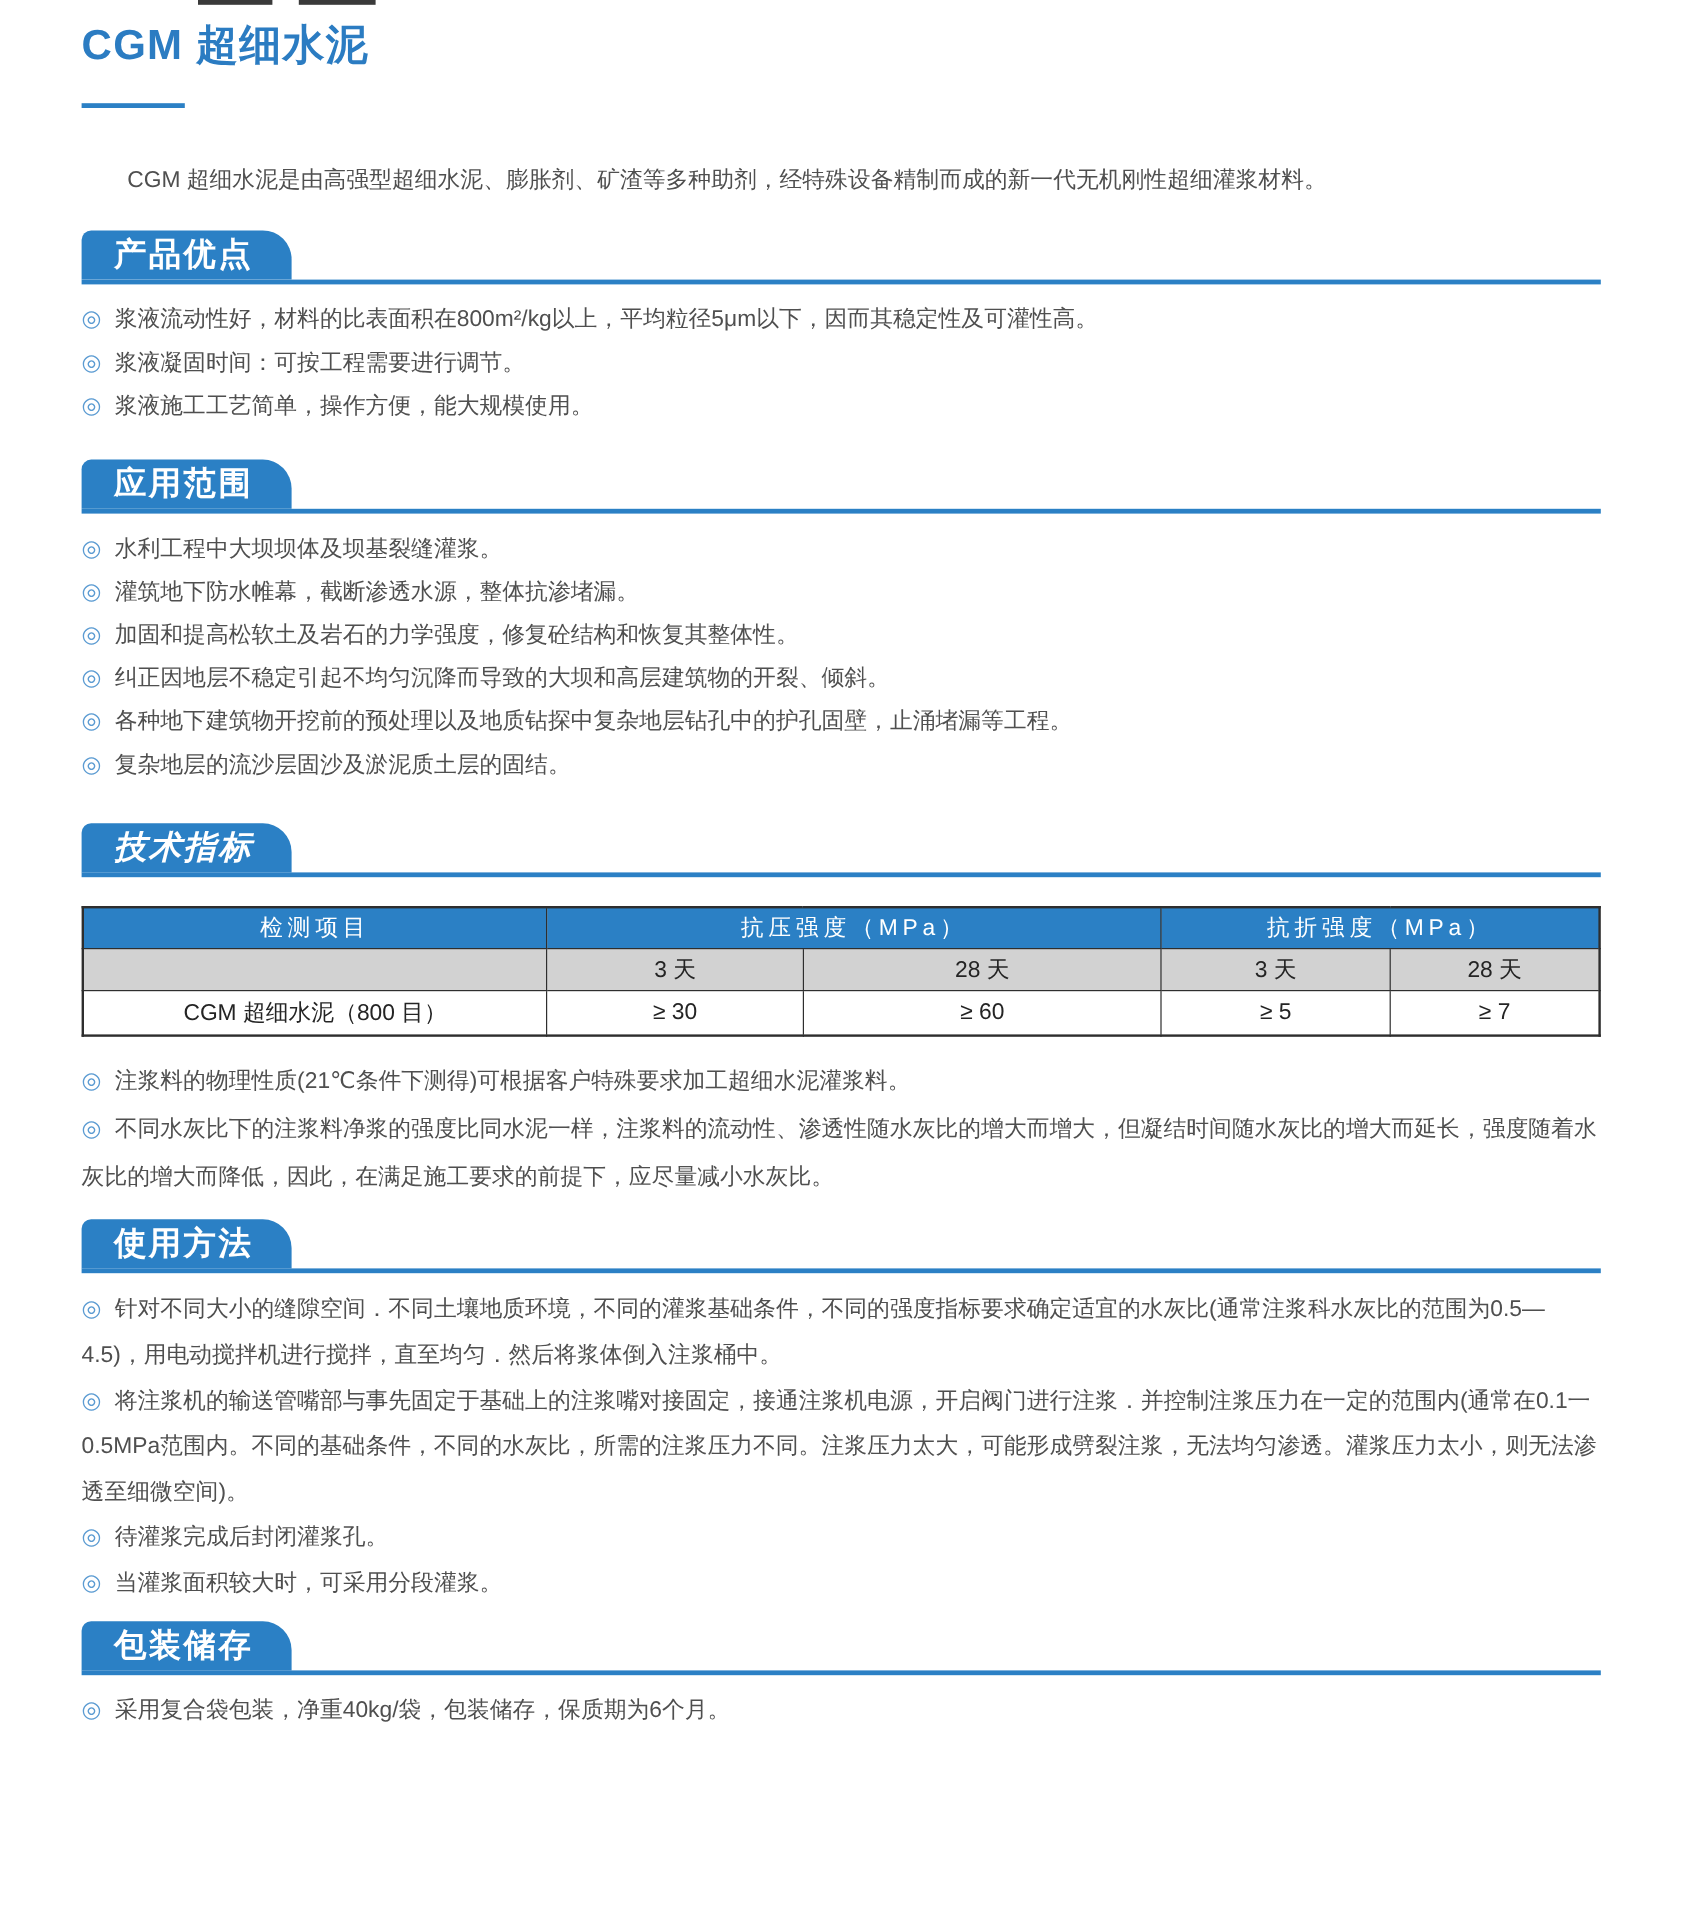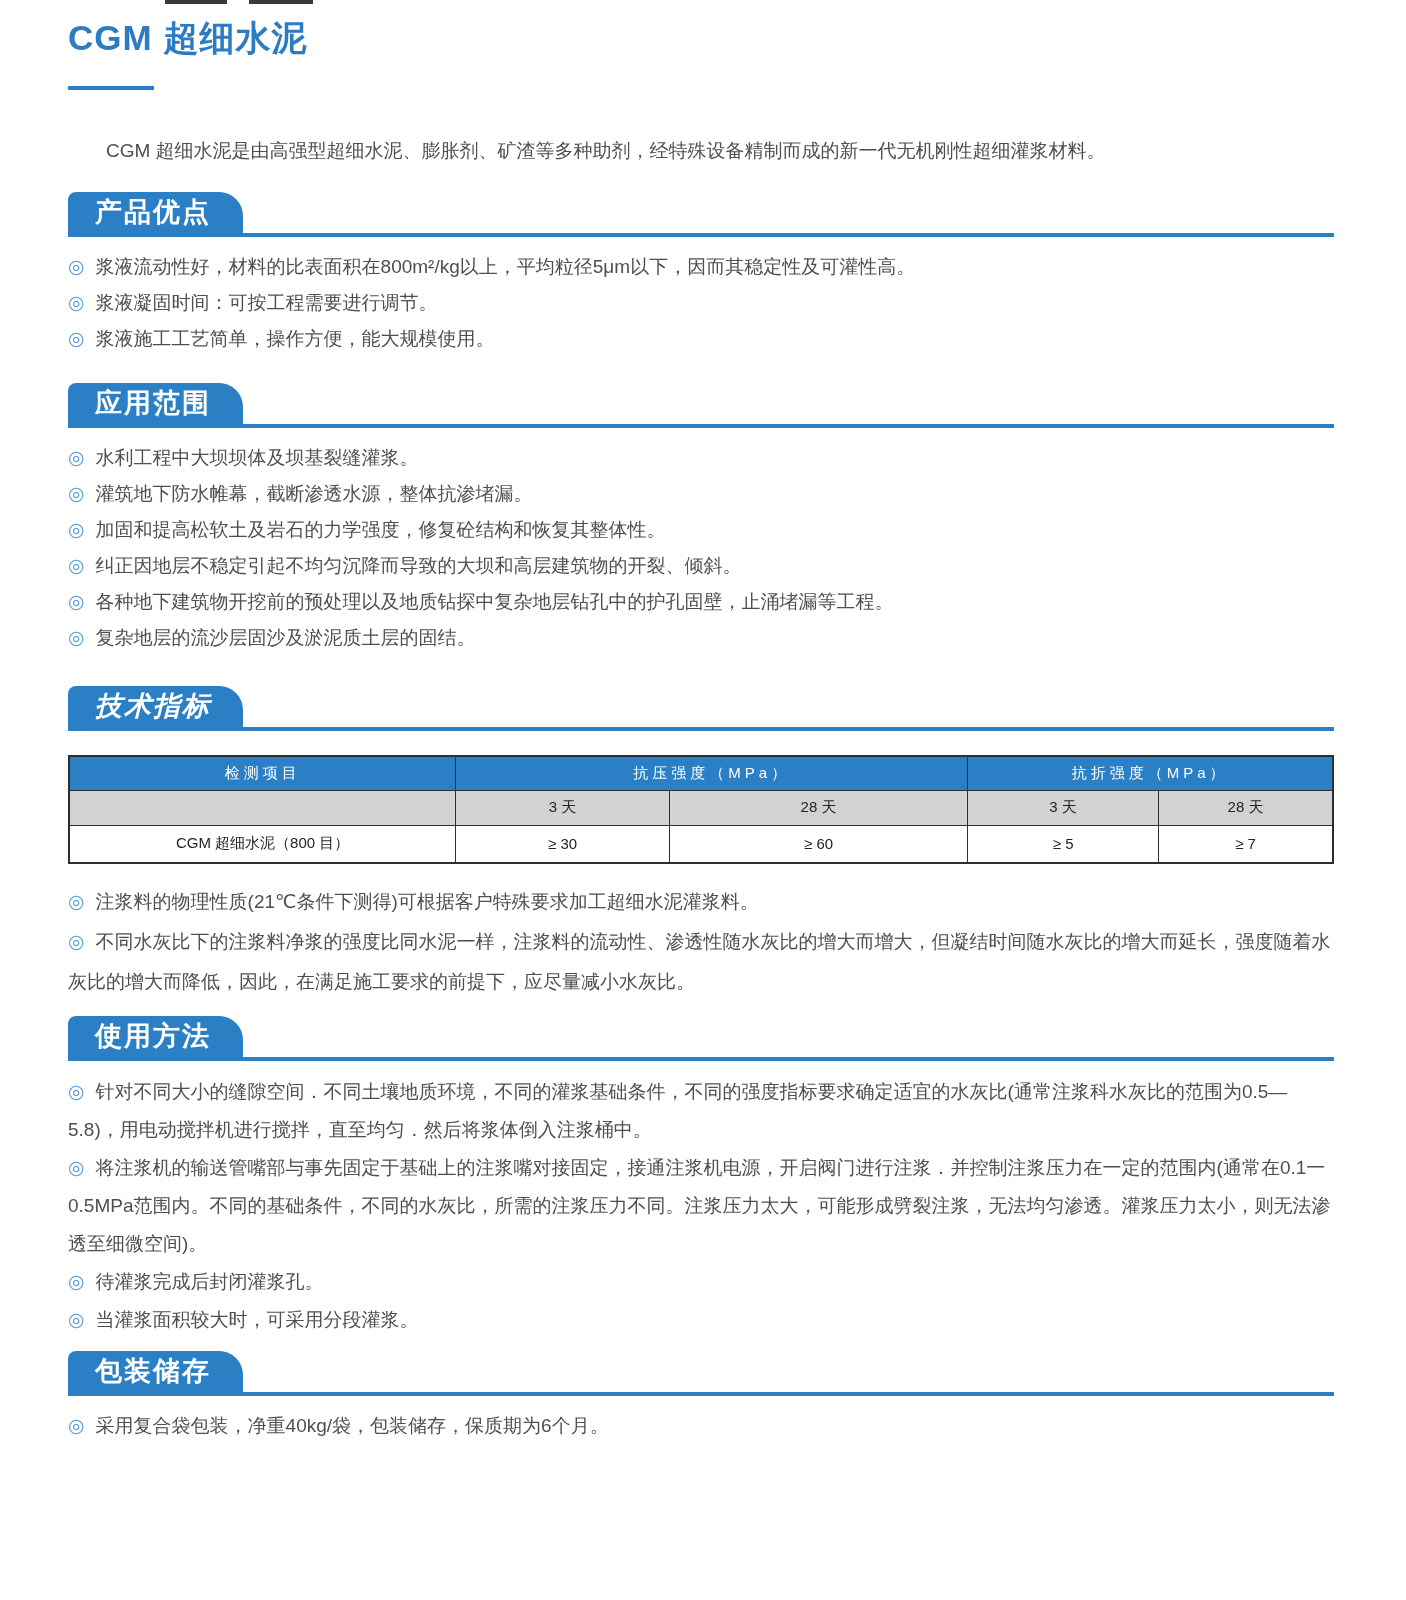--- a/index.html
+++ b/index.html
@@ -36,21 +36,21 @@
   .mt-use{margin-top:14px;}
   .mt-sto{margin-top:12px;}
 
   .list{padding-top:12px;}
   .item{font-size:19px;line-height:36px;color:var(--body-text);}
   .wide .item{line-height:38px;}
   .notes .item{line-height:40px;}
   .bullet{color:#5b9bd2;margin-right:11px;font-size:19px;}
 
   table.spec{width:100%;border-collapse:collapse;margin-top:24px;border:2px solid var(--table-border);
-             font-size:15px;table-layout:fixed;}
+             font-size:19px;table-layout:fixed;}
   table.spec th,table.spec td{border:1px solid var(--table-border);text-align:center;padding:0;}
   tr.head-row th{background:var(--accent);color:#ffffff;font-weight:400;height:34px;letter-spacing:4px;}
   tr.sub-row td{background:var(--subheader-bg);color:#242424;height:35px;}
   tr.data-row td{background:#ffffff;color:#242424;height:38px;}
 
   
   .watermark{position:absolute;left:142px;top:1550px;width:160px;height:70px;opacity:.55;}
   .wm-a{position:absolute;left:10px;top:6px;width:52px;height:64px;border:3px solid #d7dbd7;
         border-radius:6px 10px 0 0;transform:rotate(-4deg);}
   .wm-b{position:absolute;left:22px;top:18px;width:26px;height:14px;border:2px solid #dcdfdc;border-radius:2px;}
@@ -138,21 +138,21 @@
           <p class="item"><span class="bullet">◎</span><span>注浆料的物理性质(21℃条件下测得)可根据客户特殊要求加工超细水泥灌浆料。</span></p>
           <p class="item"><span class="bullet">◎</span><span>不同水灰比下的注浆料净浆的强度比同水泥一样，注浆料的流动性、渗透性随水灰比的增大而增大，但凝结时间随水灰比的增大而延长，强度随着水灰比的增大而降低，因此，在满足施工要求的前提下，应尽量减小水灰比。</span></p>
         </div>
     </section>
 
     <section>
       <div class="sec-head mt-use">
         <span class="badge">使用方法</span>
       </div>
       <div class="list wide">
-          <p class="item"><span class="bullet">◎</span><span>针对不同大小的缝隙空间．不同土壤地质环境，不同的灌浆基础条件，不同的强度指标要求确定适宜的水灰比(通常注浆科水灰比的范围为0.5—5.8)，用电动搅拌机进行搅拌，直至均匀．然后将浆体倒入注浆桶中。</span></p>
+          <p class="item"><span class="bullet">◎</span><span>针对不同大小的缝隙空间．不同土壤地质环境，不同的灌浆基础条件，不同的强度指标要求确定适宜的水灰比(通常注浆科水灰比的范围为0.5—4.5)，用电动搅拌机进行搅拌，直至均匀．然后将浆体倒入注浆桶中。</span></p>
           <p class="item"><span class="bullet">◎</span><span>将注浆机的输送管嘴部与事先固定于基础上的注浆嘴对接固定，接通注浆机电源，开启阀门进行注浆．并控制注浆压力在一定的范围内(通常在0.1一0.5MPa范围内。不同的基础条件，不同的水灰比，所需的注浆压力不同。注浆压力太大，可能形成劈裂注浆，无法均匀渗透。灌浆压力太小，则无法渗透至细微空间)。</span></p>
           <p class="item"><span class="bullet">◎</span><span>待灌浆完成后封闭灌浆孔。</span></p>
           <p class="item"><span class="bullet">◎</span><span>当灌浆面积较大时，可采用分段灌浆。</span></p>
         </div>
     </section>
 
     <section>
       <div class="sec-head mt-sto">
         <span class="badge">包装储存</span>
       </div>

